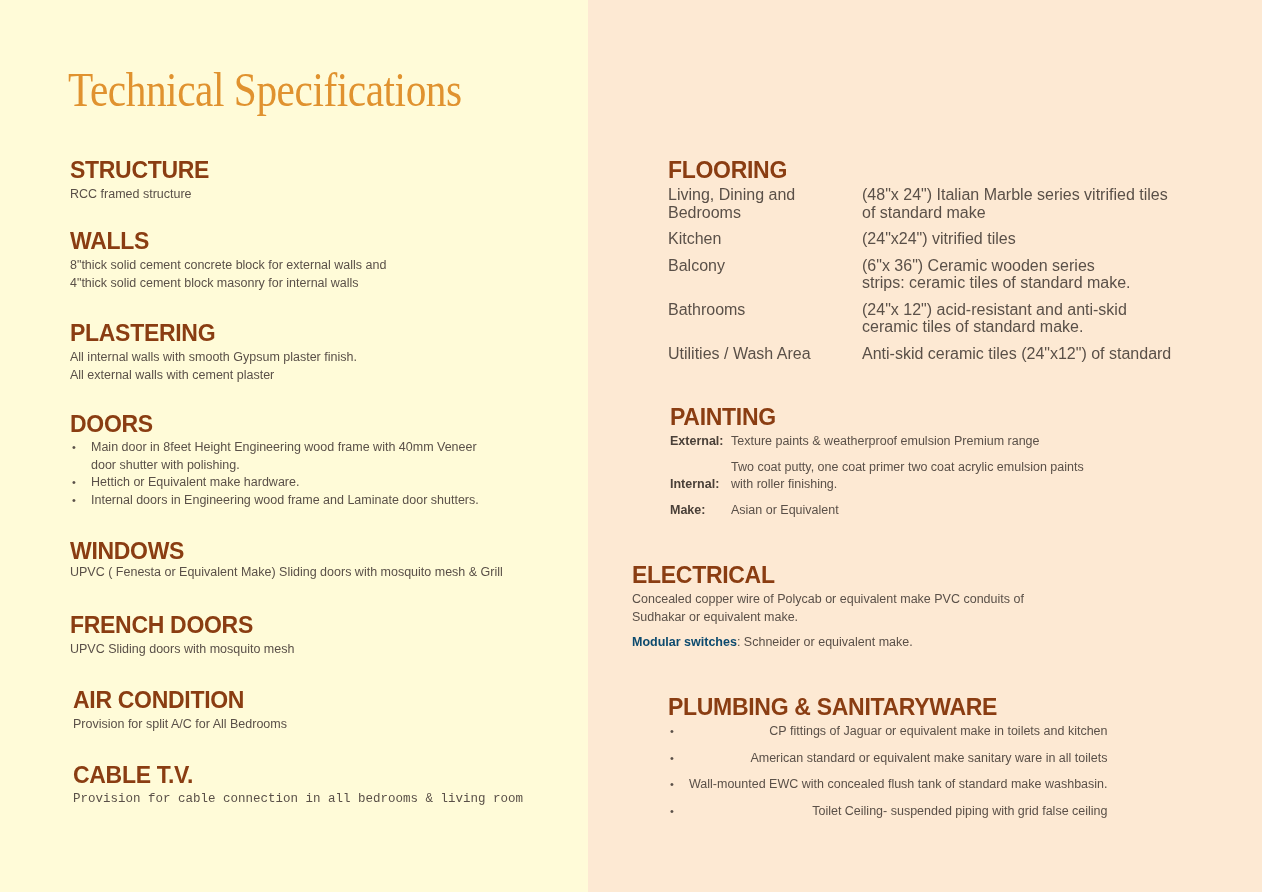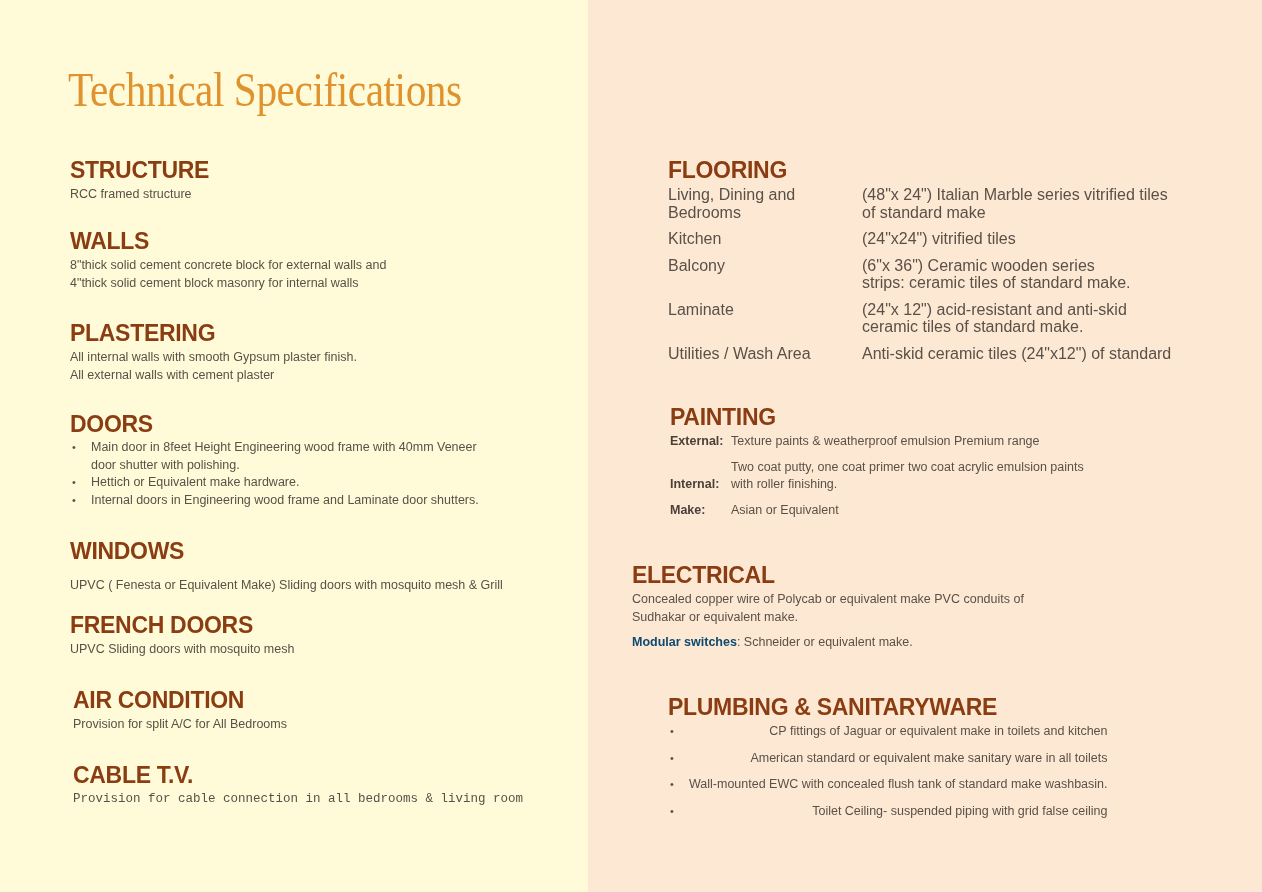--- a/index.html
+++ b/index.html
@@ -64,21 +64,21 @@
   <h2>DOORS</h2>
   <ul class="bullets">
     <li><span>Main door in 8feet Height  Engineering  wood frame with 40mm Veneer</span><br><span>door shutter with polishing.</span></li>
     <li>Hettich or Equivalent make hardware.</li>
     <li>Internal doors in Engineering wood frame and Laminate door shutters.</li>
   </ul>
 </div>
 
 <div class="section" style="left:70px; top:538px;">
   <h2>WINDOWS</h2>
-  <p class="body-text" style="margin-top:13px;">UPVC ( Fenesta or Equivalent Make) Sliding doors with mosquito mesh &amp; Grill</p>
+  <p class="body-text" style="margin-top:0;">UPVC ( Fenesta or Equivalent Make) Sliding doors with mosquito mesh &amp; Grill</p>
 </div>
 
 <div class="section" style="left:70px; top:612px;">
   <h2>FRENCH DOORS</h2>
   <p class="body-text" style="margin-top:3px;">UPVC Sliding doors with mosquito mesh</p>
 </div>
 
 <div class="section" style="left:73px; top:687px;">
   <h2>AIR CONDITION</h2>
   <p class="body-text" style="margin-top:3px;">Provision for split A/C for All Bedrooms</p>
@@ -98,21 +98,21 @@
     </div>
     <div class="kv-row">
       <div class="kv-key">Kitchen</div>
       <div class="kv-val">(24"x24") vitrified tiles</div>
     </div>
     <div class="kv-row">
       <div class="kv-key">Balcony</div>
       <div class="kv-val"><span>(6"x 36") Ceramic wooden series</span><br><span>strips: ceramic tiles of standard make.</span></div>
     </div>
     <div class="kv-row">
-      <div class="kv-key">Laminate</div>
+      <div class="kv-key">Bathrooms</div>
       <div class="kv-val"><span>(24"x 12")  acid-resistant and anti-skid</span><br><span>ceramic tiles of standard make.</span></div>
     </div>
     <div class="kv-row">
       <div class="kv-key">Utilities / Wash Area</div>
       <div class="kv-val">Anti-skid ceramic tiles (24"x12") of standard</div>
     </div>
   </div>
 </div>
 
 <div class="section" style="left:670px; top:404px;">

